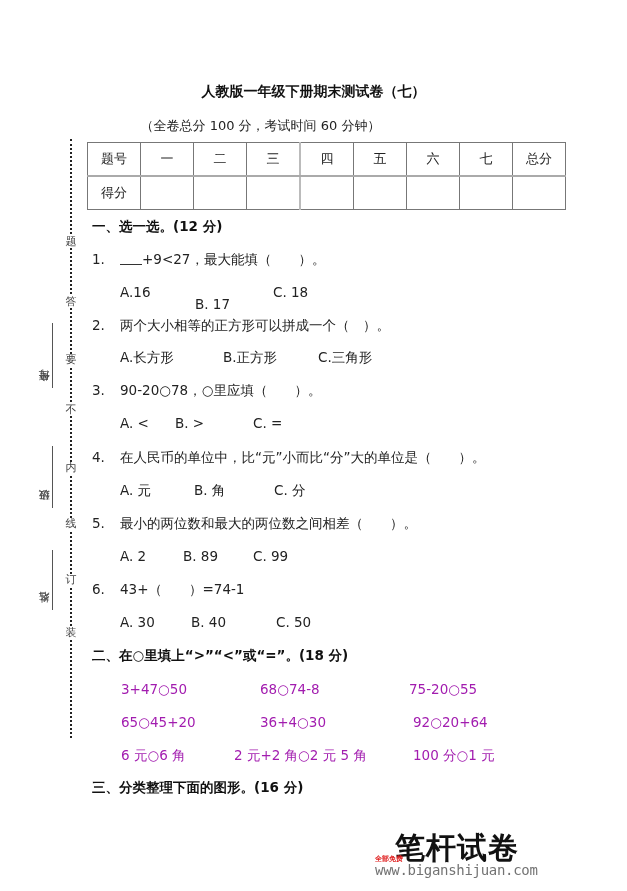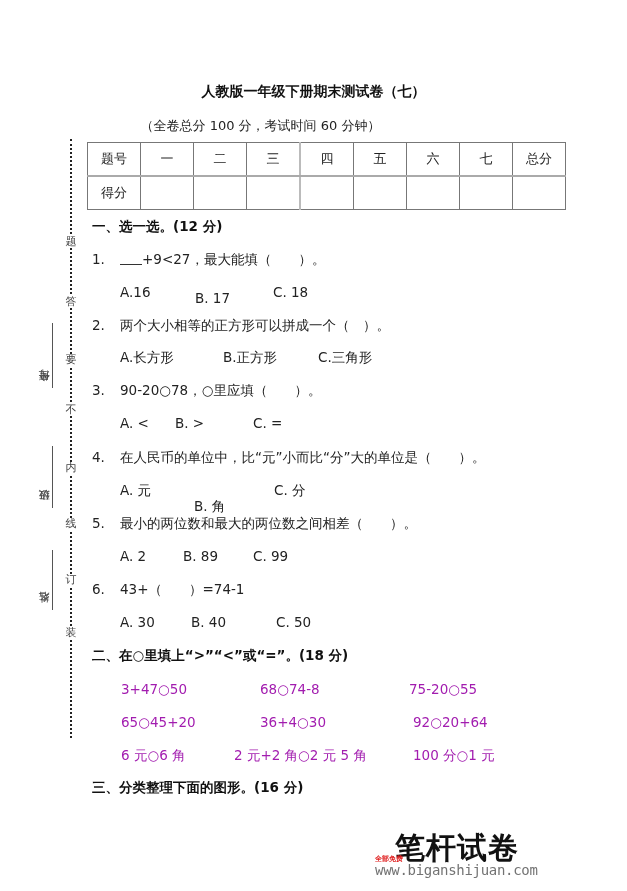--- a/index.html
+++ b/index.html
@@ -124,42 +124,42 @@
   </tr>
 </tbody>
   </table>
 
 <div class="section" style="top:218px">一、选一选。(12 分)</div>
 
 <div class="q" style="top:251px">
   <span class="num">1.</span><span class="blank-under"></span><span>+9&lt;27，最大能填（　　）。</span>
 </div>
 <div class="opt" style="left:120px; top:284px">A.16</div>
-<div class="opt" style="left:195px; top:290px">B. 17</div>
+<div class="opt" style="left:195px; top:296px">B. 17</div>
 <div class="opt" style="left:273px; top:284px">C. 18</div>
 
 <div class="q" style="top:317px">
   <span class="num">2.</span><span>两个大小相等的正方形可以拼成一个（　）。</span>
 </div>
 <div class="opt" style="left:120px; top:349px">A.长方形</div>
 <div class="opt" style="left:223px; top:349px">B.正方形</div>
 <div class="opt" style="left:318px; top:349px">C.三角形</div>
 
 <div class="q" style="top:382px">
   <span class="num">3.</span><span>90-20○78，○里应填（　　）。</span>
 </div>
 <div class="opt" style="left:120px; top:415px">A. &lt;</div>
 <div class="opt" style="left:175px; top:415px">B. &gt;</div>
 <div class="opt" style="left:253px; top:415px">C. =</div>
 
 <div class="q" style="top:449px">
   <span class="num">4.</span><span>在人民币的单位中，比“元”小而比“分”大的单位是（　　）。</span>
 </div>
 <div class="opt" style="left:120px; top:482px">A.  元</div>
-<div class="opt" style="left:194px; top:498px">B.  角</div>
+<div class="opt" style="left:194px; top:482px">B.  角</div>
 <div class="opt" style="left:274px; top:482px">C.  分</div>
 
 <div class="q" style="top:515px">
   <span class="num">5.</span><span>最小的两位数和最大的两位数之间相差（　　）。</span>
 </div>
 <div class="opt" style="left:120px; top:548px">A. 2</div>
 <div class="opt" style="left:183px; top:548px">B. 89</div>
 <div class="opt" style="left:253px; top:548px">C. 99</div>
 
 <div class="q" style="top:581px">

